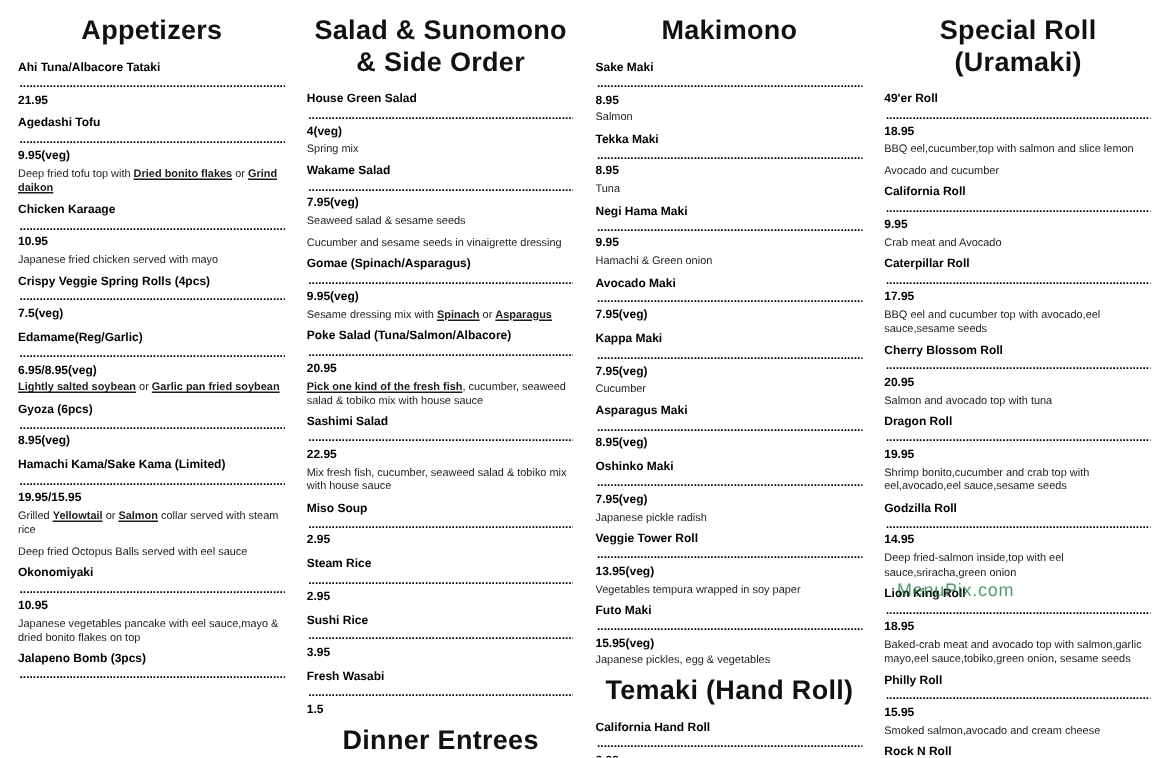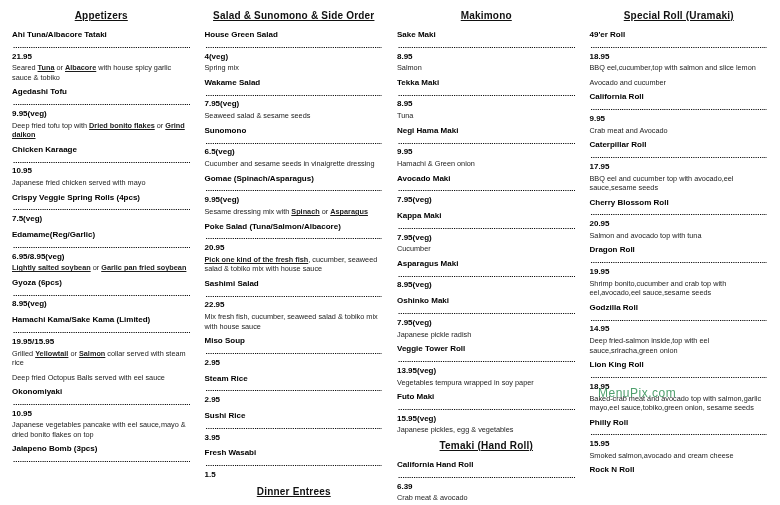--- a/index.html
+++ b/index.html
@@ -10,22 +10,22 @@
   }
   .page{position:absolute;inset:0;}
   .menu{
     display:grid;
     grid-template-columns:1fr 1fr 1fr 1fr;
     column-gap:14px;
     padding:6px 12px 4px 12px;
   }
   .col{min-width:0;}
   .sec-title{
-    font-size:10px;font-weight:bold;text-align:center;
-    margin:4px 0 9px 0;letter-spacing:0.2px;text-decoration:underline;
+    font-size:18px;font-weight:bold;text-align:center;
+    margin:4px 0 9px 0;letter-spacing:0.2px;
   }
   .item{margin:0 0 5px 0;}
   .line{
     display:flex;flex-wrap:wrap;align-items:baseline;
     font-size:8px;font-weight:bold;line-height:1.35;color:#000;
   }
   .nm{white-space:normal;text-align:right;}
   .dots{
     flex:1 1 auto;min-width:12px;overflow:hidden;white-space:nowrap;
     margin:0 1px;align-self:flex-end;
@@ -52,21 +52,20 @@
   <div class="menu">
       <div class="col">
         <div class="section">
           <div class="sec-title">Appetizers</div>
           <div class="item">
             <div class="line">
               <span class="nm">Ahi Tuna/Albacore Tataki</span>
               <span class="dots"></span>
               <span class="pr">21.95</span>
             </div>
-            <div class="desc">Seared <b class="bu">Tuna</b> or <b class="bu">Albacore</b> with house spicy garlic sauce &amp; tobiko</div>
           </div>
           <div class="item">
             <div class="line">
               <span class="nm">Agedashi Tofu</span>
               <span class="dots"></span>
               <span class="pr">9.95(veg)</span>
             </div>
             <div class="desc">Deep fried tofu top with <b class="bu">Dried bonito flakes</b> or <b class="bu">Grind daikon</b></div>
           </div>
           <div class="item">
@@ -139,25 +138,20 @@
           </div>
           <div class="item">
             <div class="line">
               <span class="nm">Wakame Salad</span>
               <span class="dots"></span>
               <span class="pr">7.95(veg)</span>
             </div>
             <div class="desc">Seaweed salad &amp; sesame seeds</div>
           </div>
           <div class="item">
-            <div class="line">
-              <span class="nm">Sunomono</span>
-              <span class="dots"></span>
-              <span class="pr">6.5(veg)</span>
-            </div>
             <div class="desc">Cucumber and sesame seeds in vinaigrette dressing</div>
           </div>
           <div class="item">
             <div class="line">
               <span class="nm">Gomae (Spinach/Asparagus)</span>
               <span class="dots"></span>
               <span class="pr">9.95(veg)</span>
             </div>
             <div class="desc">Sesame dressing mix with <b class="bu">Spinach</b> or <b class="bu">Asparagus</b></div>
           </div>

